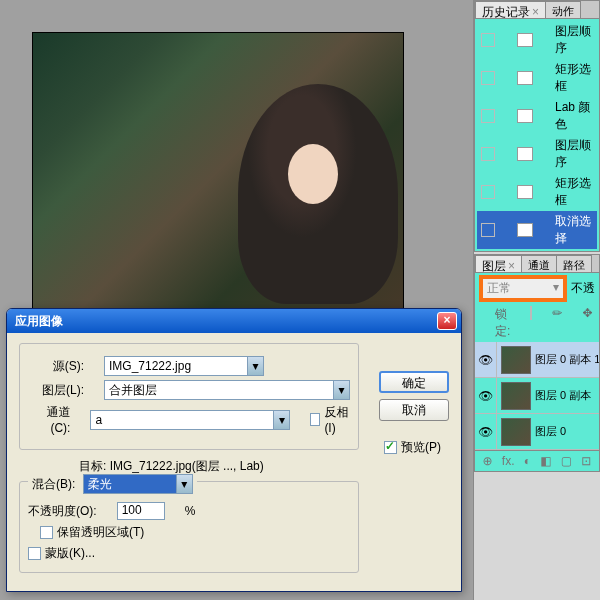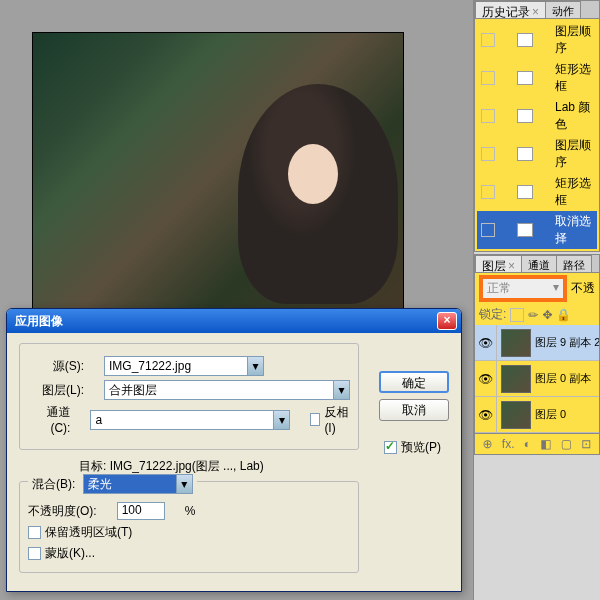--- a/index.html
+++ b/index.html
@@ -24,33 +24,33 @@
 .checkbox .box{width:13px;height:13px;background:#fff;border:1px solid #7f9db9}
 .checkbox .box.checked::after{content:"✓";color:#22a022;font-weight:bold;display:block;margin-top:-3px}
 .target{margin:6px 0 6px 60px}
 .textfield{background:#fff;border:1px solid #7f9db9;width:48px;height:18px;padding:0 4px}
 .right-btns{position:absolute;right:12px;top:38px;display:flex;flex-direction:column;gap:6px}
 .btn{width:70px;height:22px;background:linear-gradient(#fff,#e8e8e0);border:1px solid #888;border-radius:3px;text-align:center;line-height:20px}
 .btn.primary{border:2px solid #4a8ae0}
 .preview{position:absolute;right:20px;top:106px}
 
 .panels{position:absolute;right:0;top:0;width:127px;height:600px;background:#d7d7d7;border-left:1px solid #888}
-.panel{background:#fde047;border:1px solid #888;margin-bottom:2px}
+.panel{background:#5eead4;border:1px solid #888;margin-bottom:2px}
 .tabs{display:flex;background:#c8c8c8;height:18px;border-bottom:1px solid #888}
 .tab{padding:2px 6px;background:#d7d7d7;border:1px solid #888;border-bottom:none;margin-right:-1px;font-size:11px}
 .tab.active{background:#e8e8e8}
 .tab .x{margin-left:2px;color:#888}
 .hist-list{padding:2px}
 .hist-item{display:flex;align-items:center;padding:2px 4px;gap:22px}
 .hist-item.sel{background:#316ac5;color:#fff}
 .hist-icon{width:16px;height:14px;border:1px solid #999;background:#fff;flex-shrink:0}
 .hist-check{width:14px;height:14px;border:1px solid #bbb;flex-shrink:0}
 .layers-opts{display:flex;padding:2px 4px;gap:4px;align-items:center}
 .small-drop{background:#eee;border:4px solid #f97316;padding:1px 4px;flex:1;display:flex;justify-content:space-between;color:#888}
-.lock-row{padding:2px 4px;display:flex;gap:4px;align-items:center;color:#666;font-size:11px}
+.lock-row{padding:2px 20px;display:flex;gap:20px;color:#666;font-size:11px}
 .lock-icon{width:14px;height:14px;border:1px solid #bbb}
 .layer-list{max-height:140px;overflow:hidden}
 .layer-item{display:flex;align-items:center;border-bottom:1px solid #bbb;height:36px}
 .layer-item.sel{background:#bcd4ef}
 .eye{width:22px;text-align:center;border-right:1px solid #bbb;height:100%;display:flex;align-items:center;justify-content:center}
 .thumb{width:30px;height:28px;margin:0 4px;background:linear-gradient(135deg,#3a5a3e,#5a4e3c);border:1px solid #666}
 .layer-name{font-size:11px;flex:1;overflow:hidden;white-space:nowrap}
 .bottom-icons{display:flex;justify-content:space-around;padding:3px;border-top:1px solid #888;color:#777;font-size:11px}
 </style>
 </head>
@@ -119,21 +119,21 @@
       <span>锁定:</span>
       <div class="lock-icon"></div>
       <span>✏</span>
       <span>✥</span>
       <span>🔒</span>
     </div>
     <div class="layer-list" id="layer-list">
         <div class="layer-item sel">
           <div class="eye">👁</div>
           <div class="thumb"></div>
-          <span class="layer-name">图层 9 副本 2</span>
+          <span class="layer-name">图层 0 副本 1</span>
         </div>
         <div class="layer-item">
           <div class="eye">👁</div>
           <div class="thumb"></div>
           <span class="layer-name">图层 0 副本</span>
         </div>
         <div class="layer-item">
           <div class="eye">👁</div>
           <div class="thumb"></div>
           <span class="layer-name">图层 0</span>
@@ -192,21 +192,21 @@
         <span class="dropdown sel" style="display:inline-flex;width:110px;margin-left:4px">
           <span>柔光</span>
           <span class="arrow">▾</span>
         </span>
       </span>
       <div class="row" style="margin-top:12px">
         <span>不透明度(O):</span>
         <div class="textfield">100</div>
         <span>%</span>
       </div>
-      <div class="checkbox" style="margin:4px 0">
+      <div class="checkbox" style="margin:4px 12px">
         <div class="box"></div>
         <span>保留透明区域(T)</span>
       </div>
       <div class="checkbox">
         <div class="box"></div>
         <span>蒙版(K)...</span>
       </div>
     </div>
 
     <div class="right-btns">

